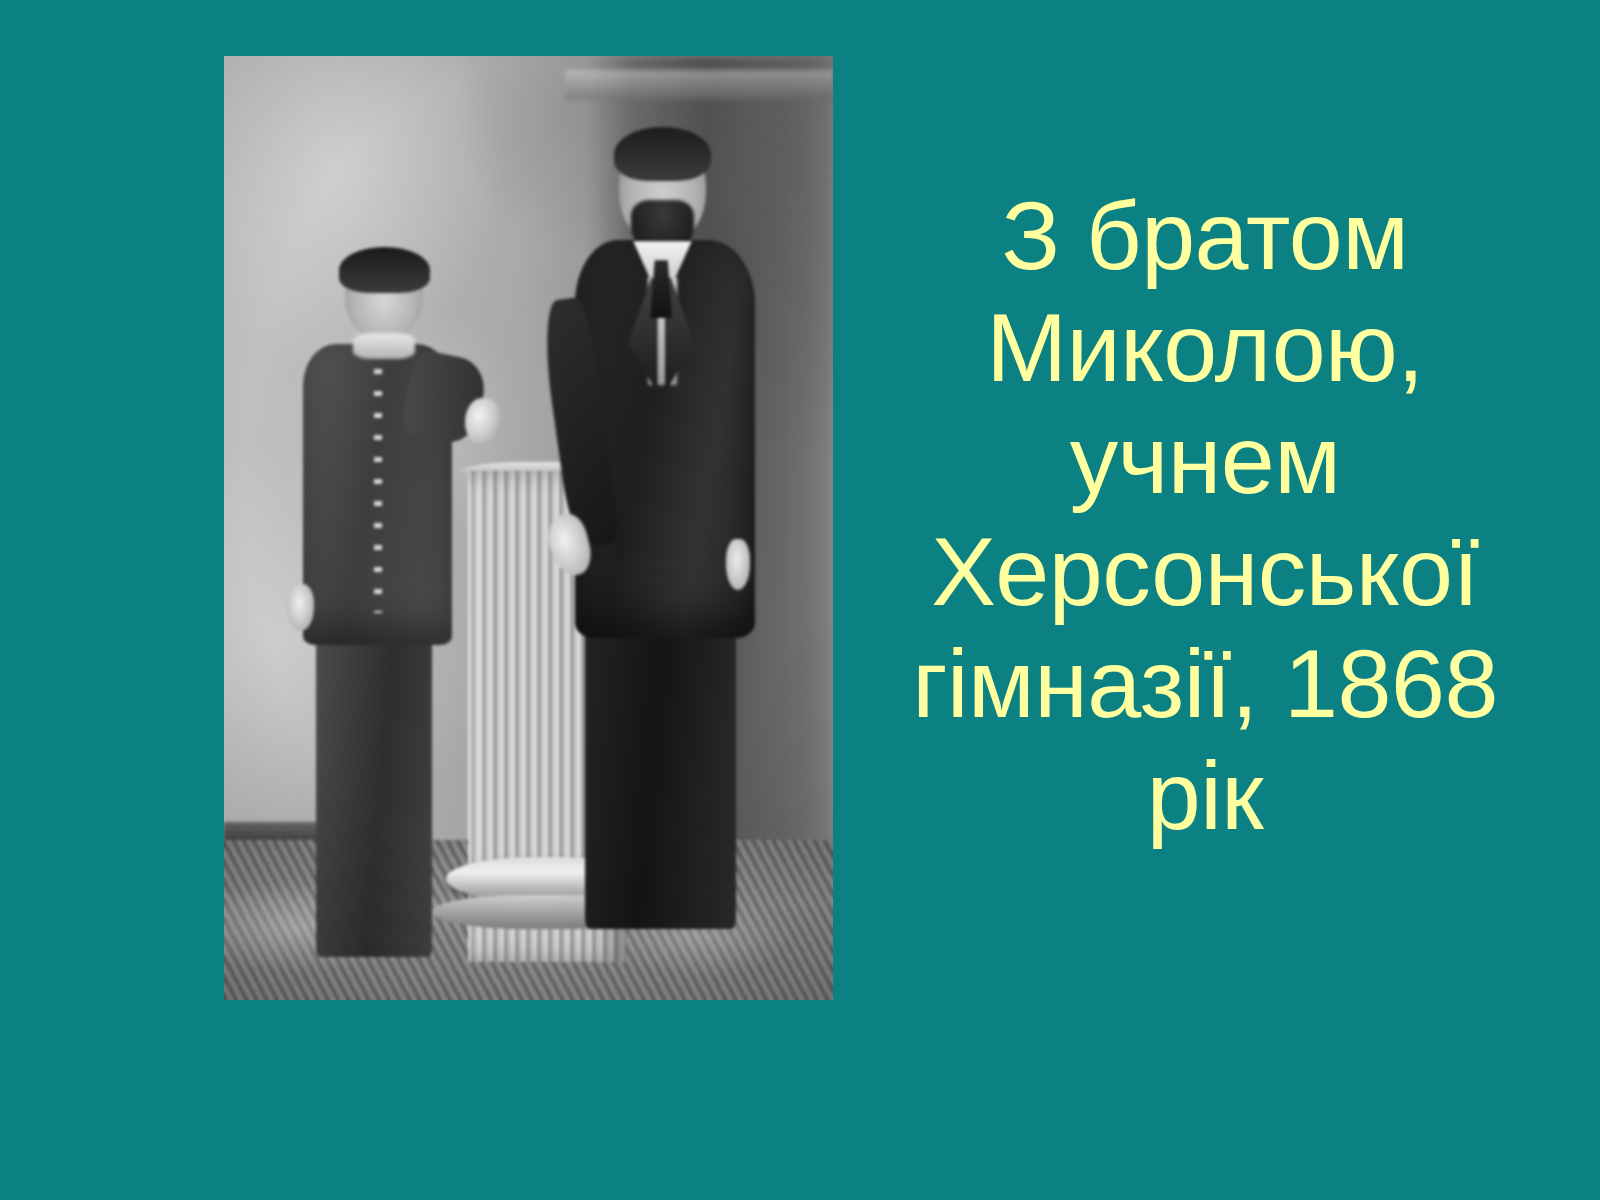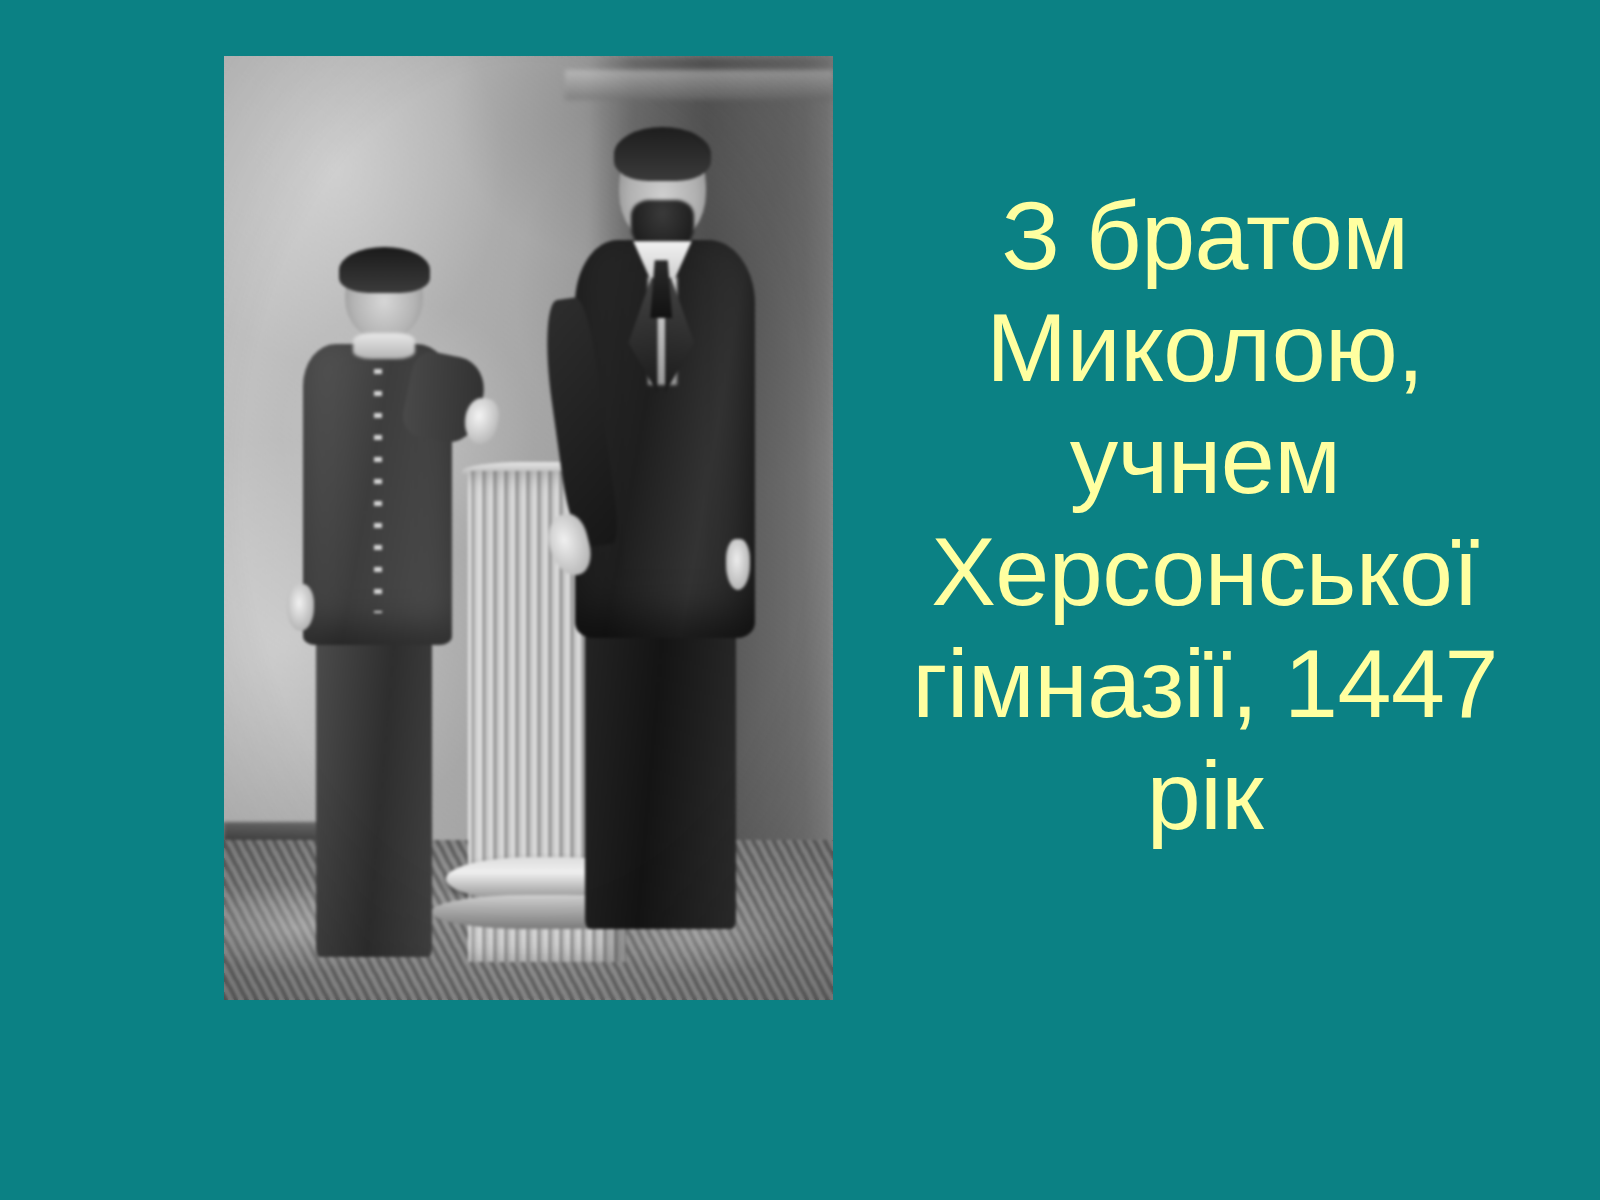--- a/index.html
+++ b/index.html
@@ -379,15 +379,15 @@
         <div class="boy-collar"></div>
         <div class="boy-hand-l"></div>
         <div class="boy-hand-up"></div>
       </div>
 
       <div class="photo-blur"></div>
       <div class="photo-soft"></div>
     </div>
   </div>
 
-  <div class="caption" style="color: rgb(255, 255, 160);">З братом Миколою, учнем Херсонської гімназії, 1447 рік</div>
+  <div class="caption" style="color: rgb(255, 255, 160);">З братом Миколою, учнем Херсонської гімназії, 1868 рік</div>
 
 </div>
 
 </body></html>

